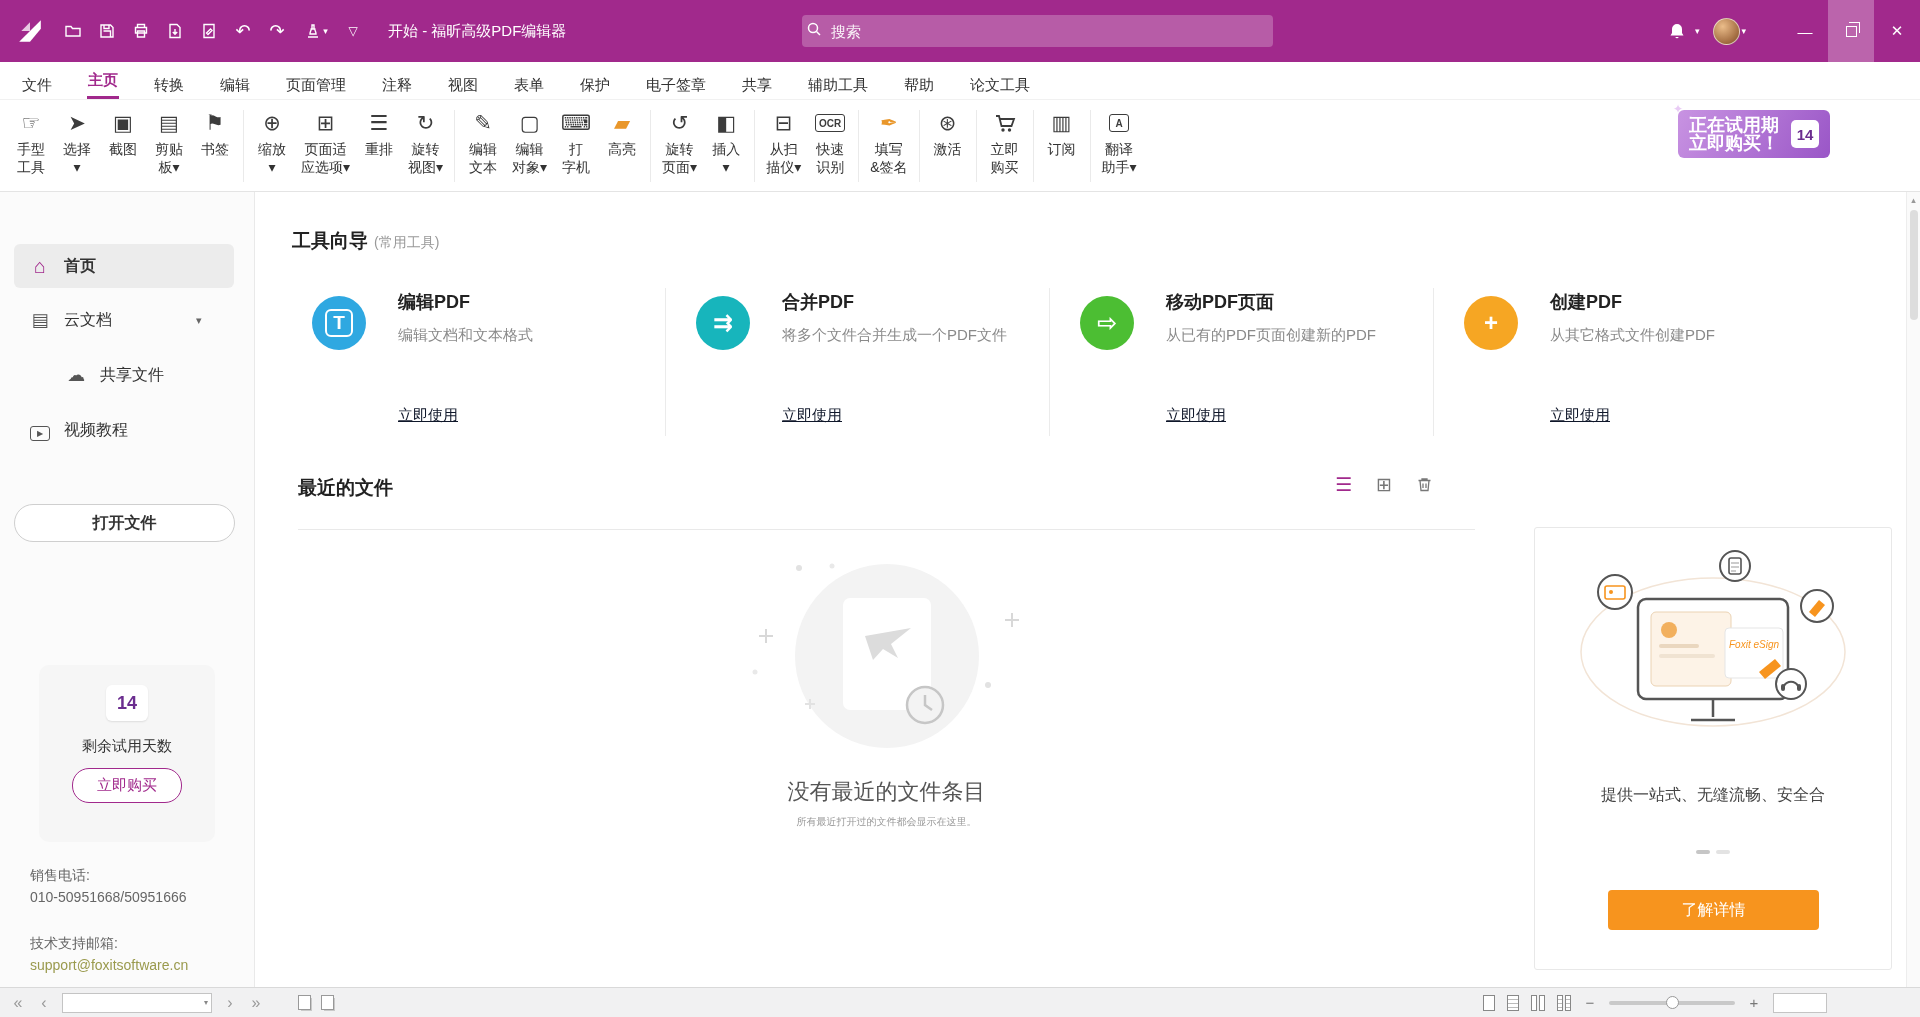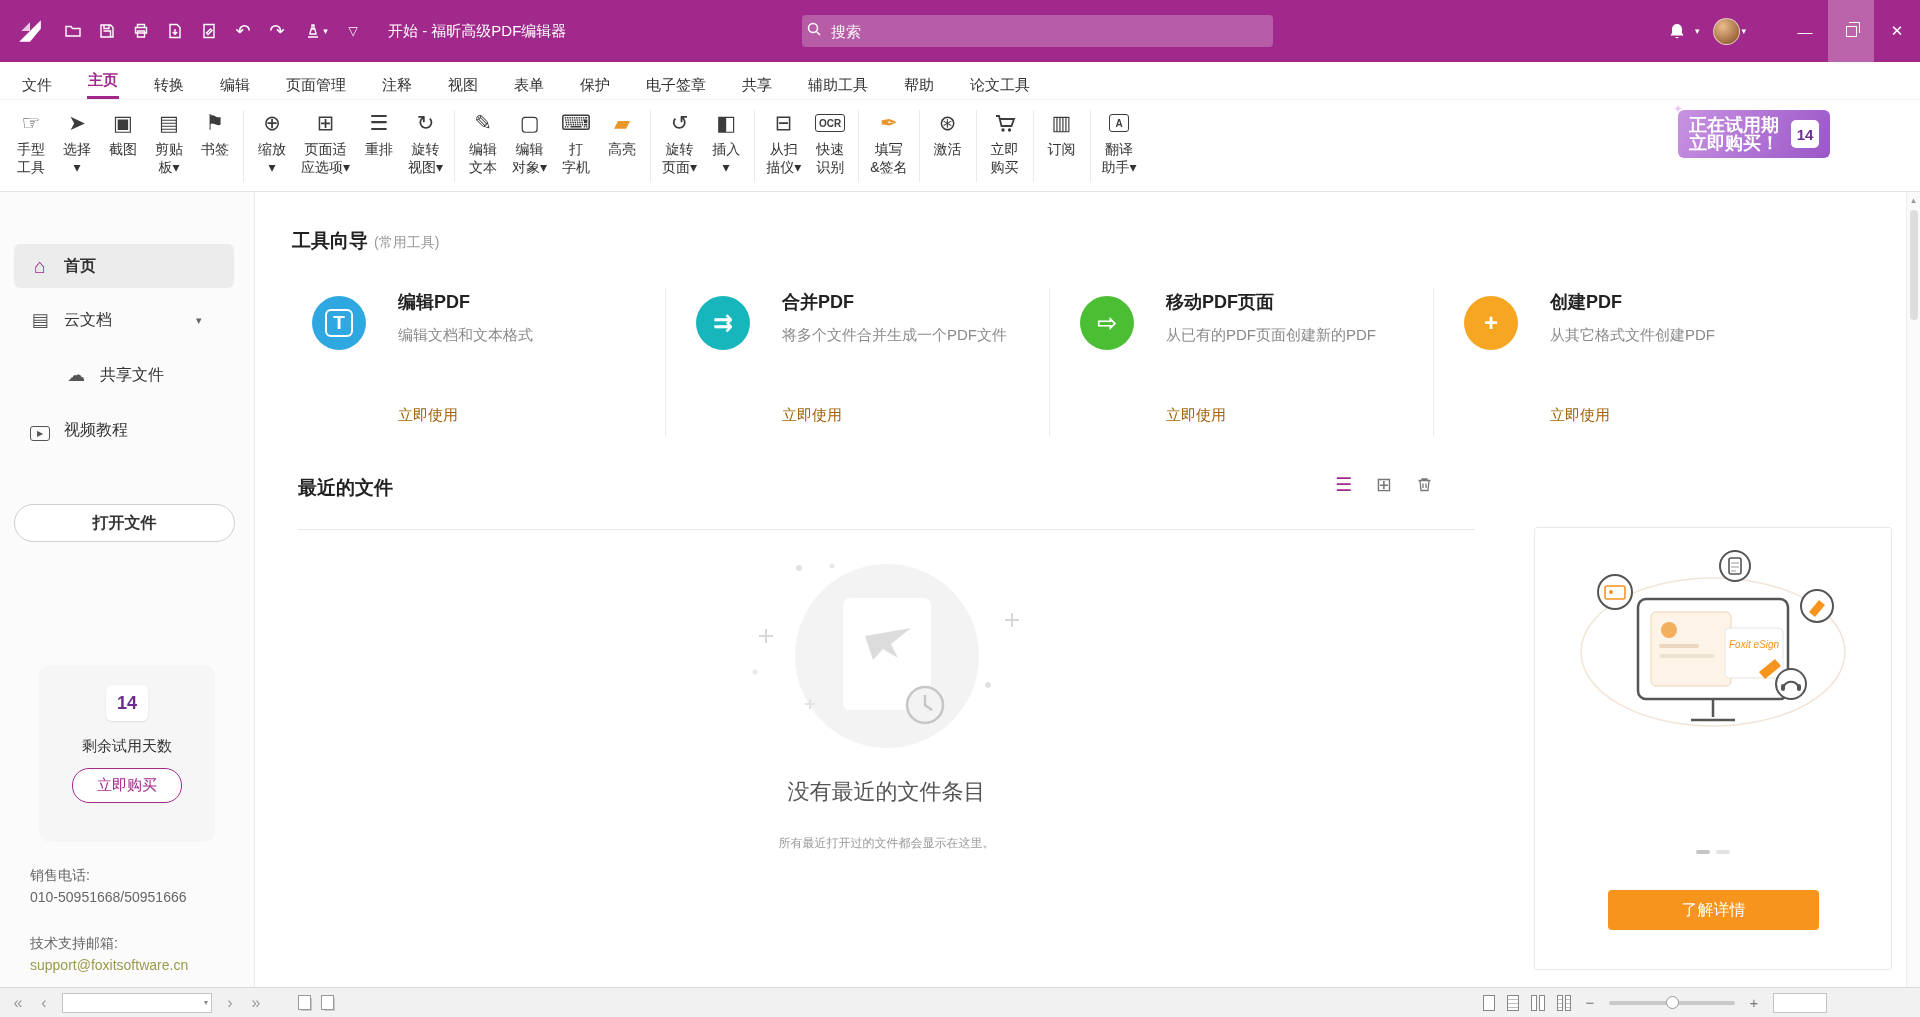--- a/index.html
+++ b/index.html
@@ -67,33 +67,33 @@
   
   .main{flex:1;position:relative;background:#fff;}
   .wizard-title{position:absolute;left:37px;top:36px;font-size:19px;font-weight:bold;color:#222;}
   .wizard-sub{font-size:14px;color:#999;font-weight:normal;margin-left:6px;}
   .card{position:absolute;top:96px;width:370px;height:150px;}
   #card0{left:43px;} #card1{left:427px;} #card2{left:811px;} #card3{left:1195px;}
   .card-icon{position:absolute;left:14px;top:8px;width:54px;height:54px;border-radius:50%;color:#fff;display:flex;align-items:center;justify-content:center;font-size:24px;font-weight:bold;}
   .card-icon .bx{border:2px solid #fff;border-radius:6px;padding:0 6px;font-size:19px;line-height:24px;}
   .card-title{position:absolute;left:100px;top:2px;font-size:18px;font-weight:bold;color:#222;}
   .card-desc{position:absolute;left:100px;top:38px;font-size:15px;color:#8A8A8A;white-space:nowrap;}
-  .card-action{position:absolute;left:100px;top:118px;font-size:15px;color:#a16207;cursor:pointer;}
+  .card-action{position:absolute;left:100px;top:118px;font-size:15px;color:#0f172a;text-decoration:underline;cursor:pointer;}
   .card-sep{position:absolute;top:96px;width:1px;height:148px;background:#EBEBEB;}
   #csep0{left:410px;} #csep1{left:794px;} #csep2{left:1178px;}
 
   .recent-title{position:absolute;left:43px;top:283px;font-size:19px;font-weight:bold;color:#222;}
   .recent-icons{position:absolute;left:1080px;top:281px;display:flex;align-items:center;gap:24px;}
   .ric{font-size:19px;color:#777;display:flex;align-items:center;}
   .ric.active{color:#A1298C;}
   .recent-divider{position:absolute;left:43px;top:337px;width:1177px;height:1px;background:#E9E9E9;}
 
   .empty-wrap{position:absolute;left:43px;top:352px;width:1177px;text-align:center;}
   .empty-title{margin-top:14px;font-size:22px;color:#555;}
-  .empty-desc{margin-top:28px;font-size:12px;color:#999;}
+  .empty-desc{margin-top:8px;font-size:10px;color:#999;}
 
   
   .promo{position:absolute;right:28px;top:335px;width:358px;height:443px;border:1px solid #E8E8E8;border-radius:3px;background:#fff;}
   .promo-ill{position:absolute;left:50%;transform:translateX(-50%);top:16px;}
   .promo-lines{position:absolute;top:252px;width:100%;text-align:center;font-size:16px;color:#444;line-height:29px;}
   .promo-dots{position:absolute;top:322px;width:100%;display:flex;justify-content:center;gap:6px;}
   .pdot{width:14px;height:4px;border-radius:2px;background:#E3E3E3;}
   .pdot.active{background:#C6C6C6;}
   .promo-btn{position:absolute;left:73px;top:362px;width:211px;height:40px;background:#F7941E;border-radius:4px;color:#fff;font-size:16px;display:flex;align-items:center;justify-content:center;cursor:pointer;}
 
@@ -492,20 +492,21 @@
         <rect x="176" y="14" width="12" height="16" rx="2" fill="none" stroke="#555" stroke-width="1.6"></rect>
         <path d="M178 19h8M178 23h8M178 27h5" stroke="#999" stroke-width="1.2"></path>
         <circle cx="264" cy="62" r="16" fill="#fff" stroke="#555" stroke-width="2"></circle>
         <path d="M256 68l10-12 6 5-10 12z" fill="#F7941E"></path>
         <circle cx="238" cy="140" r="15" fill="#fff" stroke="#555" stroke-width="2"></circle>
         <path d="M231 142a8 8 0 0 1 14 0" fill="none" stroke="#555" stroke-width="2"></path>
         <rect x="228" y="140" width="4" height="7" rx="2" fill="#555"></rect>
         <rect x="244" y="140" width="4" height="7" rx="2" fill="#555"></rect>
       </svg>
       <div class="promo-lines">
+        <div>提供一站式、无缝流畅、安全合</div>
       </div>
       <div class="promo-dots">
         <span class="pdot active"></span>
         <span class="pdot"></span>
       </div>
       <div class="promo-btn">了解详情</div>
     </div>
 
     <div class="vscroll">
       <span class="up">▴</span>

